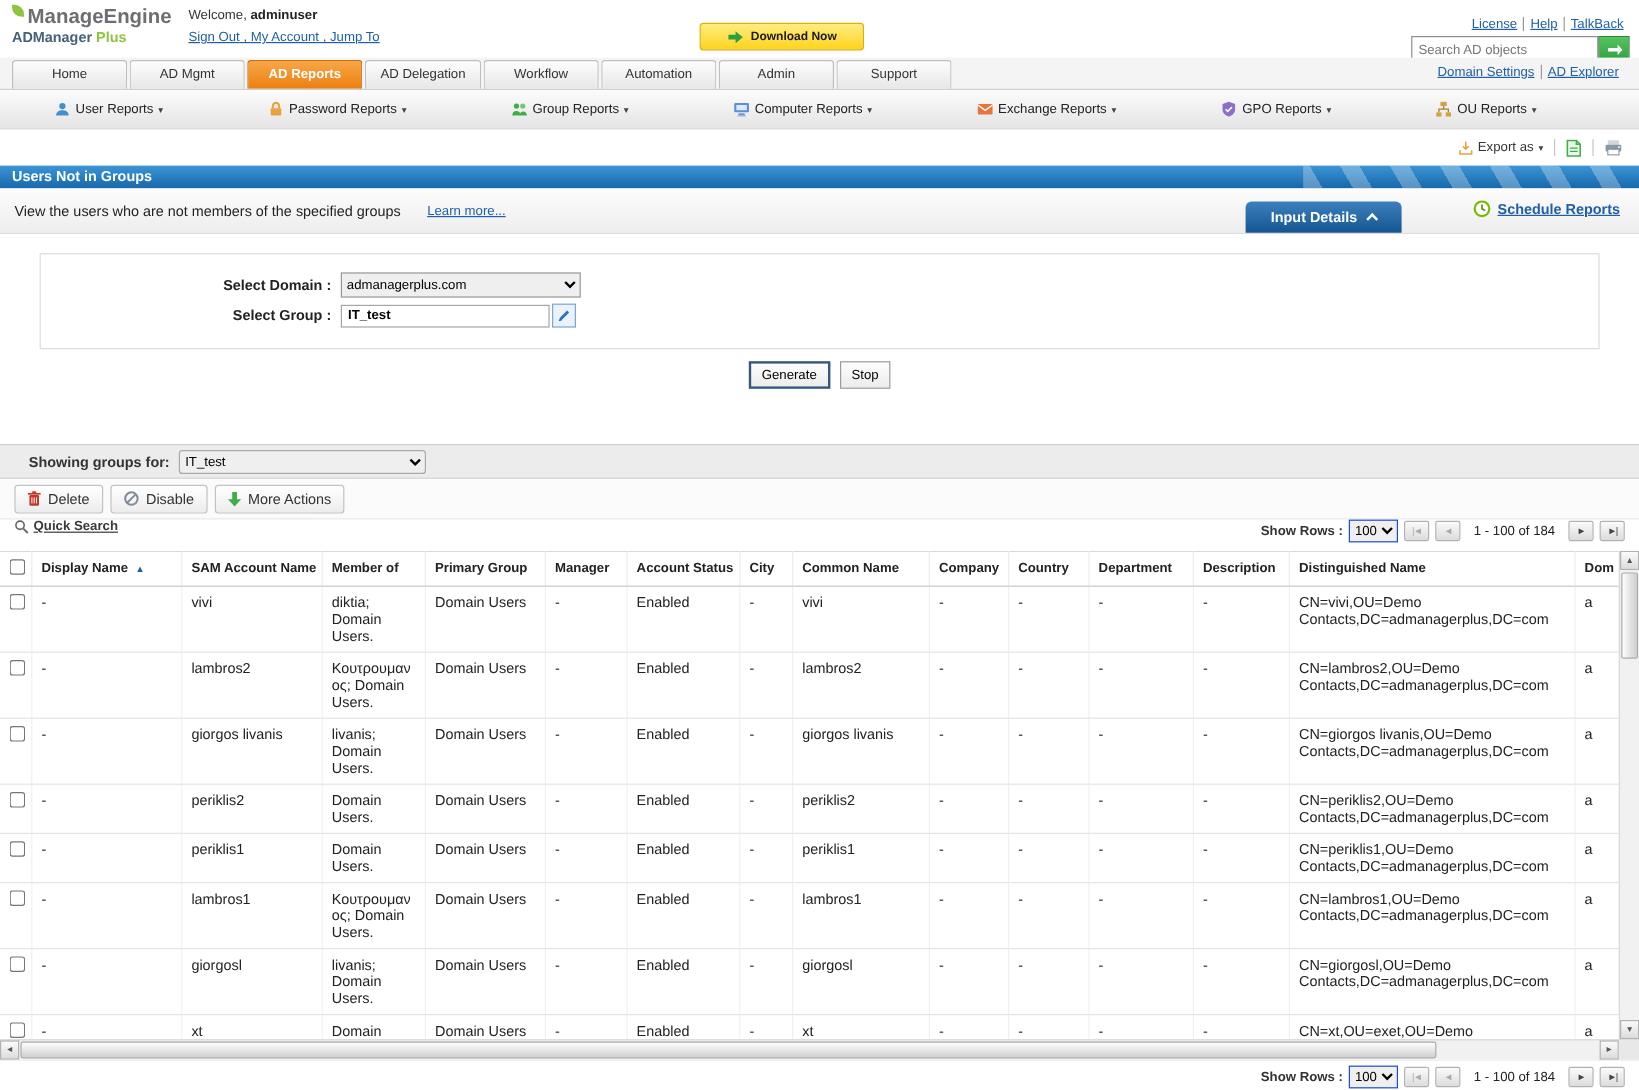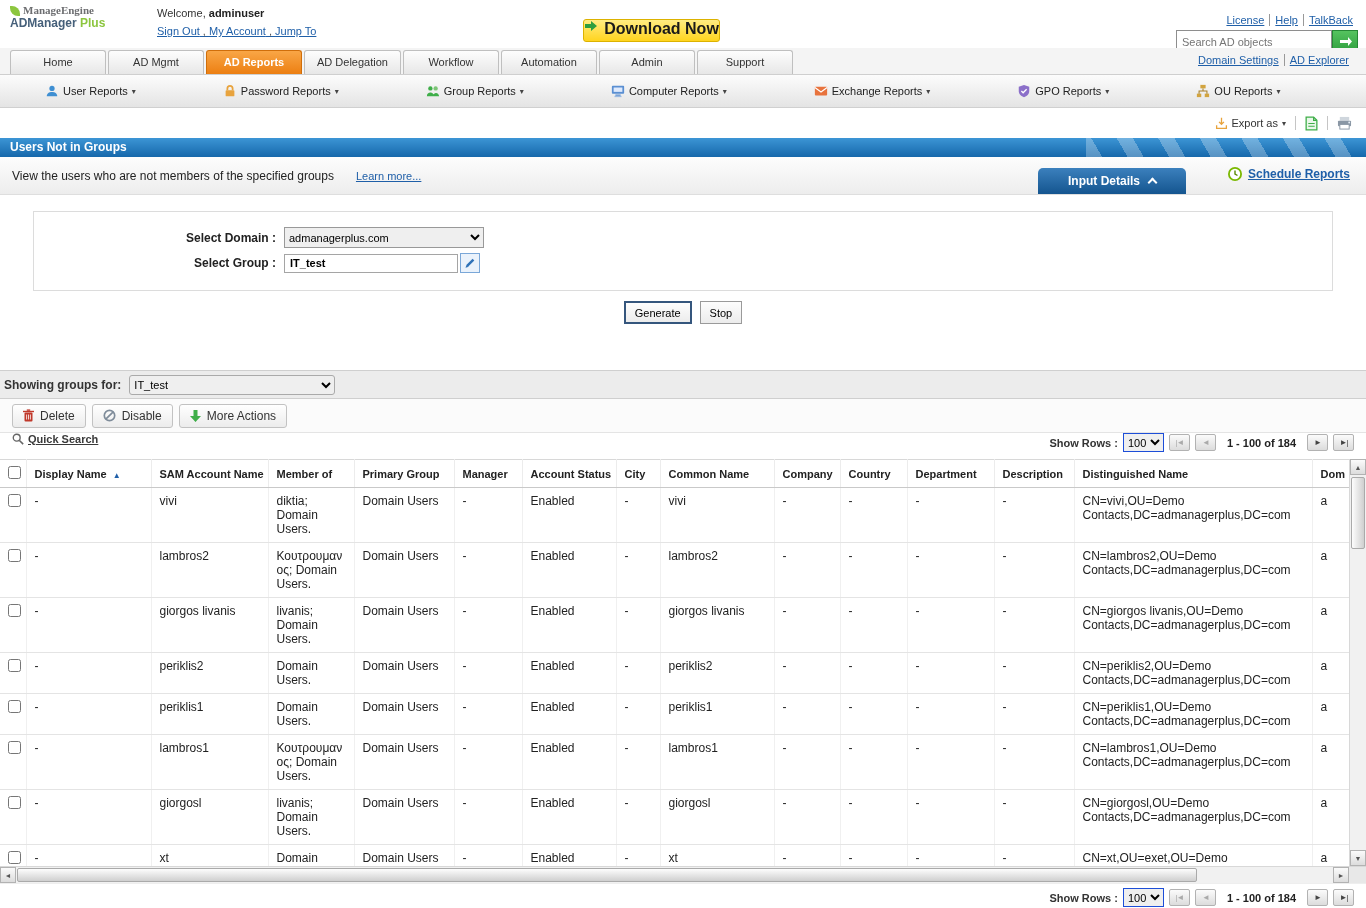--- a/index.html
+++ b/index.html
@@ -4,29 +4,29 @@
 <style>
   * { box-sizing: border-box; margin: 0; padding: 0; }
   html,body { width:1366px; height:908px; overflow:hidden; }
   body { font-family:"Liberation Sans", sans-serif; font-size:12px; color:#333; background:#fff; position:relative; }
   .link { color:#1f5fa8; text-decoration:underline; cursor:pointer; }
   svg { display:block; }
 
   
   .topbar { height:48px; background:#fff; position:relative; padding:3px 8px 0; }
   .brand { position:absolute; left:10px; top:4px; }
-  .brand-l1 { font-size:11px; font-weight:bold; color:#6d6e71; display:flex; align-items:flex-end; gap:3px;font-family:Liberation Serif, serif; }
+  .brand-l1 { font-size:17px; font-weight:bold; color:#6d6e71; display:flex; align-items:flex-start; gap:3px; }
   .leaf { width:10px; height:10px; background:#8cc63f; border-radius:0 8px 0 8px; display:inline-block; }
   .brand-l2 { font-size:12px; font-weight:bold; color:#46607a; }
   .brand-l2 .plus { color:#8cc63f; }
   .welcome { position:absolute; left:157px; top:7px; font-size:11px; }
   .welcome .u { font-weight:bold; color:#222; }
   .welcome-links { margin-top:6px; font-size:11px; }
   .welcome-links .c::after { content:" , "; color:#555; text-decoration:none; }
-  .download-btn { position:absolute; left:583px; top:19px; width:137px; height:23px; background:linear-gradient(#ffec82,#ffd41e); border:1px solid #dcb200; border-radius:3px; display:flex; align-items:flex-start; justify-content:center; gap:6px; font-weight:bold; font-size:16px; color:#1a1a1a; cursor:pointer; }
+  .download-btn { position:absolute; left:583px; top:19px; width:137px; height:23px; background:linear-gradient(#ffec82,#ffd41e); border:1px solid #dcb200; border-radius:3px; display:flex; align-items:center; justify-content:center; gap:6px; font-weight:bold; font-size:10px; color:#1a1a1a; cursor:pointer; }
   .top-right { position:absolute; right:8px; top:14px; text-align:right; }
   .top-links { font-size:11px; }
   .top-links .c { padding:0 5px; }
   .top-links .c + .c { border-left:1px solid #999; }
   .search-wrap { margin-top:4px; display:flex; justify-content:flex-end; }
   .search-input { width:156px; height:23px; border:1px solid #8e8e8e; padding:0 5px; font-size:11px; color:#555; font-family:"Liberation Sans",sans-serif; }
   .search-go { width:26px; height:23px; background:linear-gradient(#55c35f,#2f9e3e); border:1px solid #268735; display:flex; align-items:center; justify-content:center; cursor:pointer; }
 
   
   .tabbar { height:27px; background:#f4f4f4; border-bottom:1px solid #cfcfcf; display:flex; align-items:flex-end; padding:0 10px; position:relative; }
@@ -47,61 +47,61 @@
   .export-item { display:flex; align-items:center; gap:4px; cursor:pointer; }
   .vsep { width:1px; height:14px; background:#c5c5c5; }
 
   
   .title-bar { height:19px; background:linear-gradient(#3c95d5,#1668ab); color:#fff; font-weight:bold; font-size:12px; line-height:19px; padding-left:10px; position:relative; overflow:hidden; }
   .title-stripes { position:absolute; right:0; top:0; width:280px; height:100%; background:repeating-linear-gradient(60deg, rgba(255,255,255,.28) 0 14px, rgba(255,255,255,0) 14px 36px); }
 
   
   .desc-row { height:38px; background:linear-gradient(#fdfdfd,#ededed); border-bottom:1px solid #dedede; position:relative; display:flex; align-items:center; padding:0 12px; font-size:12px; color:#222; }
   .desc-row .lm { margin-left:22px; font-size:11px; }
-  .input-details { position:absolute; left:1038px; bottom:0; width:148px; height:26px; background:linear-gradient(#3b80bd,#14558f); color:#fff; font-weight:bold; font-size:12px; border-radius:5px 5px 0 0; display:flex; align-items:center; justify-content:center; gap:9px; cursor:pointer; }
+  .input-details { position:absolute; left:1038px; bottom:0; width:130px; height:26px; background:linear-gradient(#3b80bd,#14558f); color:#fff; font-weight:bold; font-size:12px; border-radius:5px 5px 0 0; display:flex; align-items:center; justify-content:center; gap:9px; cursor:pointer; }
   .chev-up { width:7px; height:7px; border-left:2px solid #fff; border-top:2px solid #fff; transform:rotate(45deg); margin-top:3px; }
   .schedule { position:absolute; right:16px; top:9px; display:flex; align-items:center; gap:5px; font-weight:bold; font-size:12px; cursor:pointer; }
 
   
   .form-panel { margin:16px 33px 0; border:1px solid #dcdcdc; background:#fff; padding:10px 0 12px; }
   .form-row { display:flex; align-items:center; margin:5px 0; }
   .form-label { width:250px; text-align:right; font-weight:bold; font-size:12px; padding-right:8px; color:#222; }
   .sel-domain { width:200px; height:21px; font-size:11px; border:1px solid #999; font-family:"Liberation Sans",sans-serif; }
   .inp-group { width:174px; height:19px; border:1px solid #a5a5a5; font-size:11px; font-weight:bold; padding:0 5px; font-family:"Liberation Sans",sans-serif; }
   .pencil-btn { width:20px; height:20px; border:1px solid #7aa7d8; background:#eaf2fb; margin-left:2px; display:flex; align-items:center; justify-content:center; cursor:pointer; }
 
   
   .gen-row { display:flex; justify-content:center; gap:8px; padding:10px 0 26px; }
   .btn-generate { height:23px; padding:0 9px; font-size:11px; background:linear-gradient(#fdfdfd,#ececec); border:2px solid #35567d; cursor:pointer; font-family:"Liberation Sans",sans-serif; }
   .btn-stop { height:23px; padding:0 9px; font-size:11px; background:linear-gradient(#fdfdfd,#ececec); border:1px solid #9a9a9a; cursor:pointer; font-family:"Liberation Sans",sans-serif; }
   .spacer20 { height:20px; }
 
   
-  .results-header { height:29px; background:#ececec; border-top:1px solid #cfcfcf; border-bottom:1px solid #cfcfcf; display:flex; align-items:center; padding:0 4px; gap:8px; }
+  .results-header { height:29px; background:#ececec; border-top:1px solid #cfcfcf; border-bottom:1px solid #cfcfcf; display:flex; align-items:center; padding:0 24px; gap:8px; }
   .rh-label { font-weight:bold; font-size:12px; }
   .sel-showing { width:206px; height:20px; font-size:11px; border:1px solid #aaa; border-radius:3px; font-family:"Liberation Sans",sans-serif; }
   .rh-right { margin-left:auto; display:flex; align-items:center; gap:9px; }
   .gen-on-label { font-weight:bold; font-size:12px; }
   .gen-on-val { font-size:12px; color:#222; }
   .addrem { display:flex; align-items:center; gap:5px; font-weight:bold; font-size:12px; cursor:pointer; }
 
   
   .actions-row { height:34px; display:flex; align-items:center; gap:6px; padding:0 12px; background:#fbfbfb; border-bottom:1px solid #e4e4e4; }
   .action-btn { height:24px; display:flex; align-items:center; gap:6px; padding:0 10px; background:linear-gradient(#ffffff,#ececec); border:1px solid #c2c2c2; border-radius:3px; font-size:12px; color:#333; cursor:pointer; }
 
   
   .qs-row { height:26px; display:flex; align-items:flex-start; padding:0 12px; background:#fff; }
   .quick-search { display:flex; align-items:center; gap:4px; font-size:11px; color:#444; cursor:pointer; }
   .quick-search .t { text-decoration:underline; font-weight:bold; color:#3a3a3a; }
   .rows-controls { margin-left:auto; display:flex; align-items:center; gap:5px; font-size:11px; }
   .sr-label { font-weight:bold; }
   .sel-rows { height:19px; font-size:11px; border:1px solid #1d4ed8; font-family:"Liberation Sans",sans-serif; }
   .pg { width:21px; height:17px; background:linear-gradient(#fbfbfb,#dcdcdc); border:1px solid #b2b2b2; border-radius:2px; display:flex; align-items:center; justify-content:center; font-size:8px; color:#444; cursor:pointer; letter-spacing:-1px; }
   .pg.dis { color:#aaa; cursor:default; }
-  .pg-range { margin:0 6px; color:#222;font-weight:bold; }
+  .pg-range { margin:0 6px; color:#222; }
 
   
   .table-zone { display:flex; height:407px; overflow:hidden; }
   .table-clip { width:1349px; overflow:hidden; }
   table.report { table-layout:fixed; border-collapse:collapse; width:1386px; background:#fff; }
   col.w-check{width:26px} col.w0{width:125px} col.w1{width:117px} col.w2{width:86px} col.w3{width:100px}
   col.w4{width:68px} col.w5{width:94px} col.w6{width:44px} col.w7{width:114px} col.w8{width:66px}
   col.w9{width:67px} col.w10{width:87px} col.w11{width:80px} col.w12{width:238px} col.w13{width:74px}
   table.report thead th { font-weight:bold; font-size:11px; color:#222; text-align:left; padding:6px 8px; border-bottom:1px solid #c9c9c9; border-right:1px solid #ececec; border-top:1px solid #d8d8d8; background:#fff; white-space:nowrap; overflow:hidden; height:26px; }
   th.sorted { color:#1f5fa8; }

